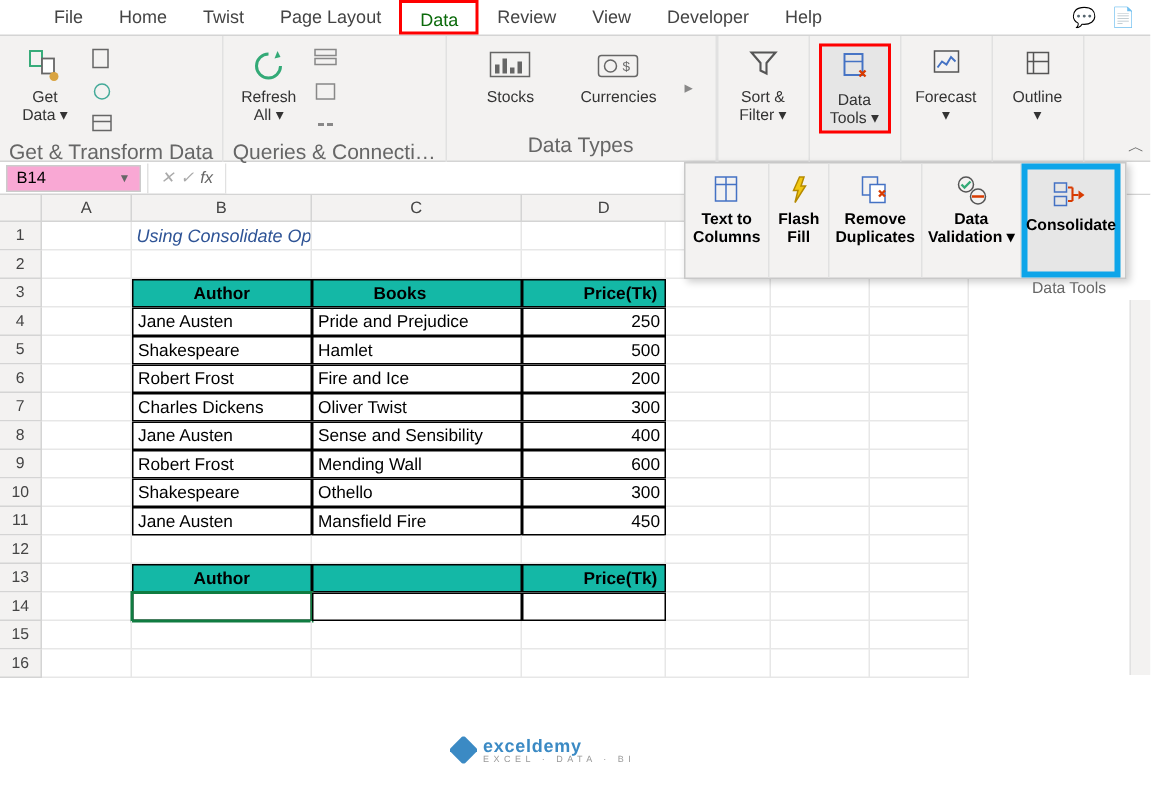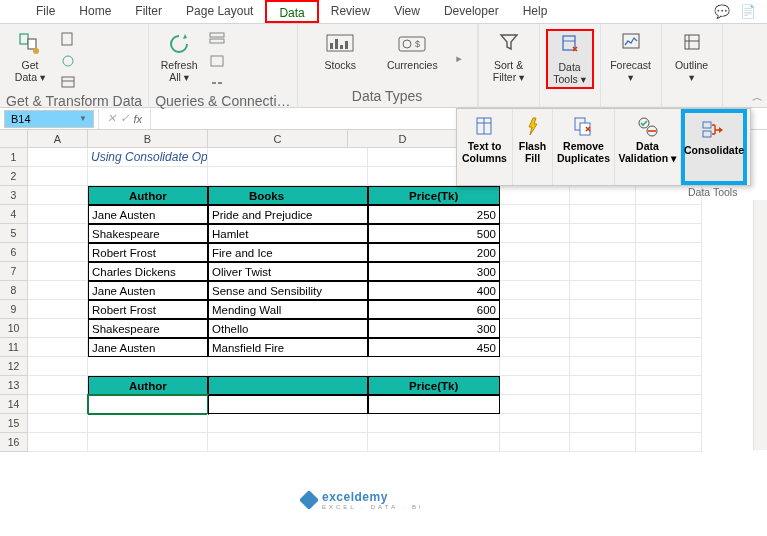--- a/index.html
+++ b/index.html
@@ -27,36 +27,36 @@
 
 .dropdown { position: absolute; top: 108px; left: 456px; width: 295px; height: 78px; background: #f3f2f1; border: 1px solid #c8c8c8; box-shadow: 2px 2px 5px rgba(0,0,0,.2); display: flex; z-index: 50; font-weight: bold; }
 .dd-btn { display: flex; flex-direction: column; align-items: center; justify-content: flex-start; padding: 4px 4px; font-size: 10.5px; line-height: 1.1; text-align: center; cursor: pointer; border-right: 1px solid #e1e1e1; }
 .dd-btn:last-child { border-right: none; }
 .dd-btn .ico { height: 28px; display: flex; align-items: center; justify-content: center; }
 .dd-btn.hl { border: 4px solid #0ea5e9; background: #e6e6e6; }
 .dd-label { position: absolute; top: 186px; left: 688px; font-size: 10.5px; color: #666; z-index: 50; }
 
 
 .fbar { display: flex; align-items: center; height: 22px; border-bottom: 1px solid #d4d4d4; background: #fff; }
-.namebox { width: 90px; border: 1px solid #ccc; margin: 2px 4px; padding: 2px 6px; font-size: 11px; background: #7dd3fc; display: flex; justify-content: space-between; align-items: center; }
+.namebox { width: 90px; border: 1px solid #ccc; margin: 2px 4px; padding: 2px 6px; font-size: 11px; background: #f9a8d4; display: flex; justify-content: space-between; align-items: center; }
 .namebox .dd { color: #666; font-size: 8px; }
 .fx { color: #666; font-style: italic; padding: 0 8px; border-left: 1px solid #e1e1e1; border-right: 1px solid #e1e1e1; height: 20px; display: flex; align-items: center; gap: 4px; }
 .fx-input { flex: 1; height: 20px; border: none; padding-left: 6px; }
 
 
 .grid-wrap { display: flex; }
 .corner { width: 28px; height: 18px; background: #f3f2f1; border-right: 1px solid #d4d4d4; border-bottom: 1px solid #d4d4d4; }
 .colheads { display: flex; height: 18px; }
 .colhead { background: #f3f2f1; border-right: 1px solid #d4d4d4; border-bottom: 1px solid #d4d4d4; text-align: center; font-size: 11px; color: #444; line-height: 18px; }
 .rowheads { display: flex; flex-direction: column; }
 .rowhead { width: 28px; height: 19px; background: #f3f2f1; border-right: 1px solid #d4d4d4; border-bottom: 1px solid #d4d4d4; text-align: center; font-size: 10.5px; color: #444; line-height: 19px; }
 .cells { position: relative; }
 .cellrow { display: flex; height: 19px; }
 .cell { border-right: 1px solid #e7e7e7; border-bottom: 1px solid #e7e7e7; font-size: 11.5px; padding: 1px 3px; line-height: 17px; overflow: hidden; white-space: nowrap; }
-.col-A{width:60px}.col-B{width:120px}.col-C{width:160px}.col-D{width:132px}.col-E{width:70px}.col-F{width:66px}.col-G{width:66px}
+.col-A{width:60px}.col-B{width:120px}.col-C{width:140px}.col-D{width:96px}.col-E{width:70px}.col-F{width:66px}.col-G{width:66px}
 
 
 .title-text { color: #2f5496; font-style: italic; font-size: 12px; }
 .thead { background: #14b8a6; font-weight: bold; border: 1px solid #000 !important; padding-left: 40px; }
 .tcell { border: 1px solid #000 !important; background: #fff; }
 .tnum { text-align: right; }
 .active-cell { outline: 2px solid #107c41; outline-offset: -1px; background: #fff !important; }
 
 
 .watermark { position: absolute; left: 300px; top: 490px; font-size: 12px; color: #3b8ac4; font-weight: 600; letter-spacing: .5px; z-index: 5; display: flex; align-items: center; gap: 4px; }
@@ -64,21 +64,21 @@
 
 
 .vsb { position: absolute; right: 0; top: 200px; width: 14px; height: 250px; background: #f3f2f1; border-left: 1px solid #e1e1e1; }
 </style>
 </head>
 <body>
 
 <div class="tabs">
   <div class="tab">File</div>
   <div class="tab">Home</div>
-  <div class="tab">Filter</div>
+  <div class="tab">Twist</div>
   <div class="tab">Page Layout</div>
   <div class="tab active">Data</div>
   <div class="tab">Review</div>
   <div class="tab">View</div>
   <div class="tab">Developer</div>
   <div class="tab">Help</div>
   <div class="tab-icons">
     <span>💬</span>
     <span>📄</span>
   </div>

